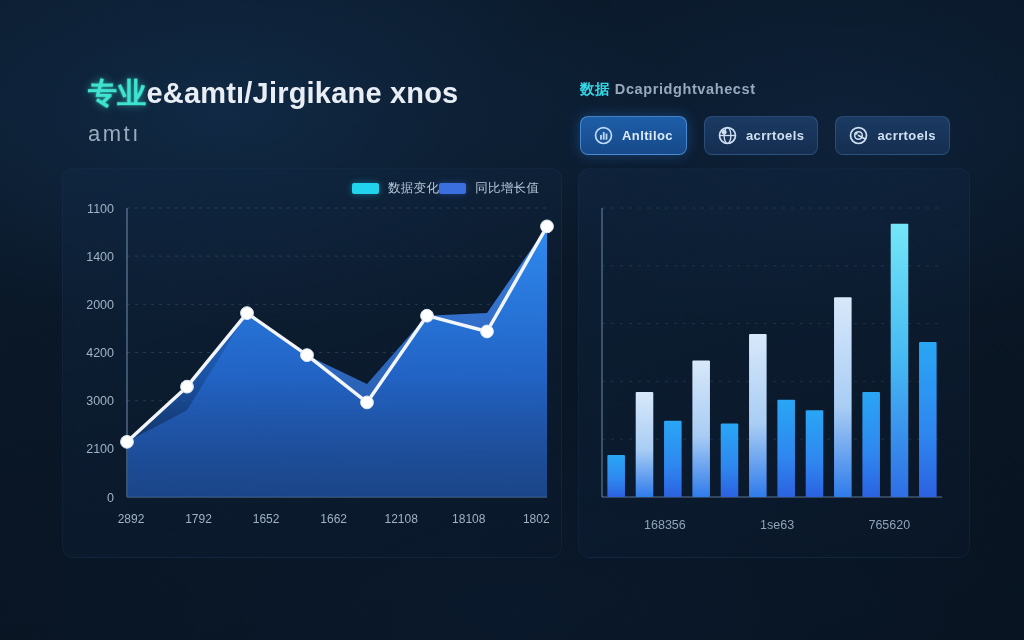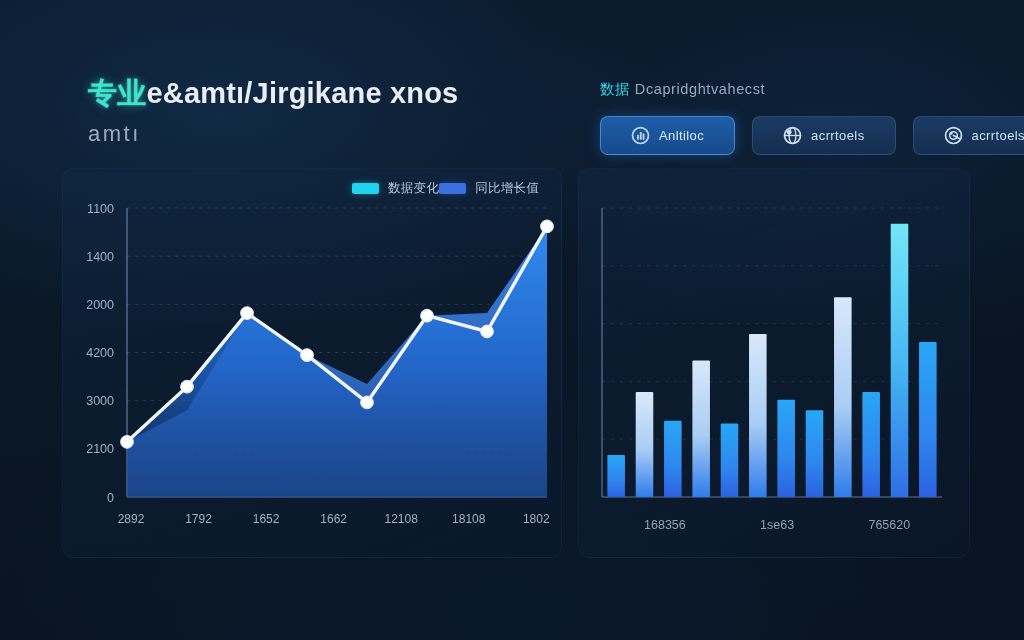--- a/index.html
+++ b/index.html
@@ -48,43 +48,44 @@
     font-size: 22px;
     font-weight: 400;
     color: #9aabbd;
     letter-spacing: 2.5px;
     filter: blur(0.4px);
   }
 
   
   #toolbar-block {
     position: absolute;
-    left: 600px;
+    left: 580px;
     top: 80px;
     width: 350px;
+    font-weight: bold;
   }
   #toolbar-caption {
     font-size: 14.5px;
     letter-spacing: 0.6px;
     color: #97a9bd;
     white-space: nowrap;
     filter: blur(0.45px);
   }
   #toolbar-caption .tb-accent { color: #35d8e8; }
   #button-row {
     margin-top: 17px;
     display: flex;
     gap: 17px;
   }
   .tool-button {
     display: flex;
     align-items: center;
     gap: 9px;
     height: 39px;
-    padding: 0 30px;
+    padding: 0 13px;
     border-radius: 8px;
     background: linear-gradient(180deg, #1b3a63 0%, #152e50 100%);
     border: 1px solid rgba(86,140,200,0.30);
     cursor: pointer;
     filter: blur(0.3px);
   }
   .tool-button.is-active {
     background: linear-gradient(180deg, #1d5ea8 0%, #17498a 100%);
     border-color: rgba(120,185,255,0.50);
     box-shadow: 0 0 13px rgba(40,120,210,0.42);

